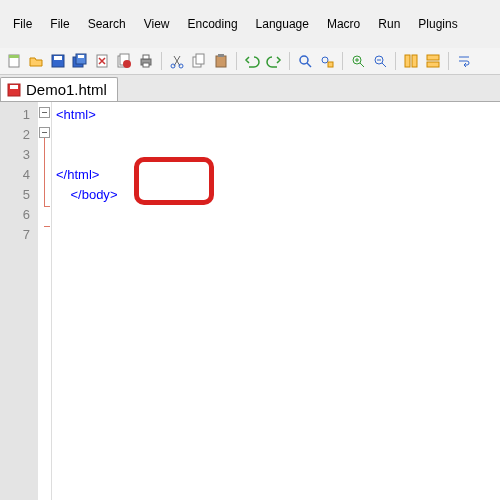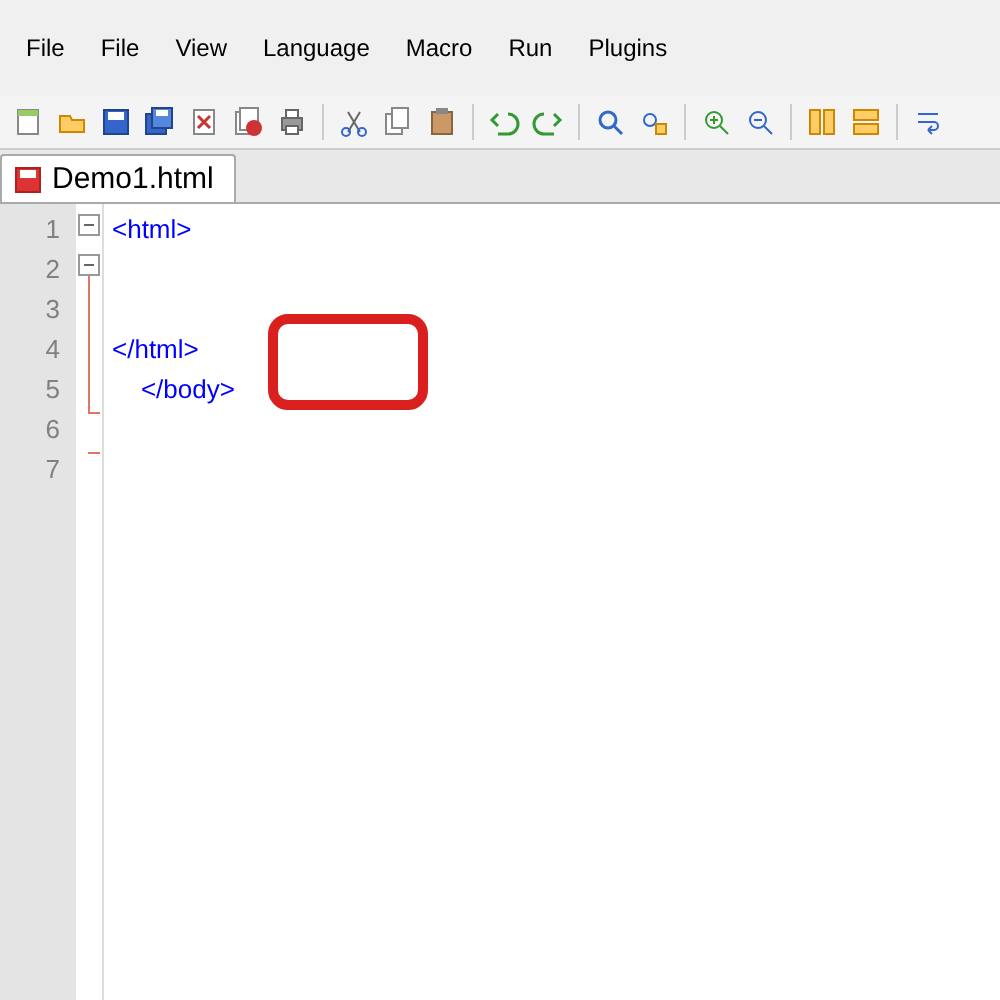--- a/index.html
+++ b/index.html
@@ -27,21 +27,23 @@
 .ang{color:#0000ff}
 .redbox{position:absolute;border:5px solid #d9201e;border-radius:10px;top:55px;left:82px;width:80px;height:48px;pointer-events:none}
 svg{display:block}
 </style>
 </head>
 <body>
 
 <div class="menubar">
   <span>File</span>
   <span>File</span>
+  <span>Search</span>
   <span>View</span>
+  <span>Encoding</span>
   <span>Language</span>
   <span>Macro</span>
   <span>Run</span>
   <span>Plugins</span>
 
 </div>
 
 <div class="toolbar">
   <div class="tbtn">
       <svg width="16" height="16">

